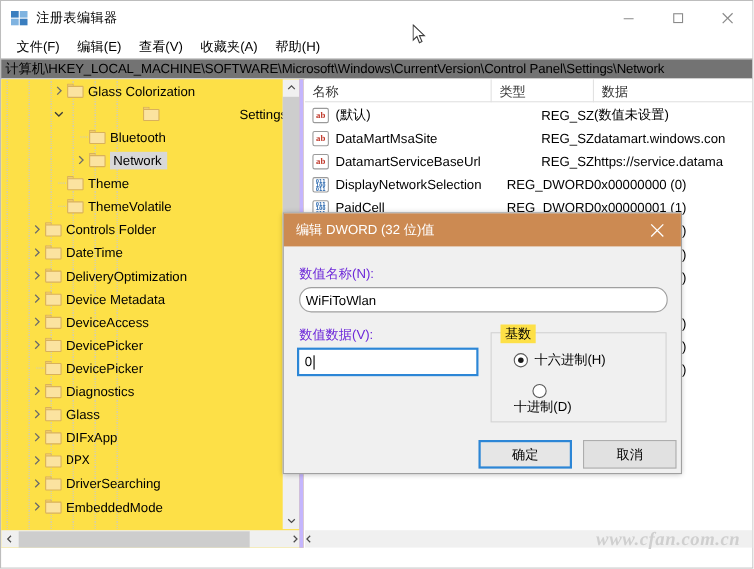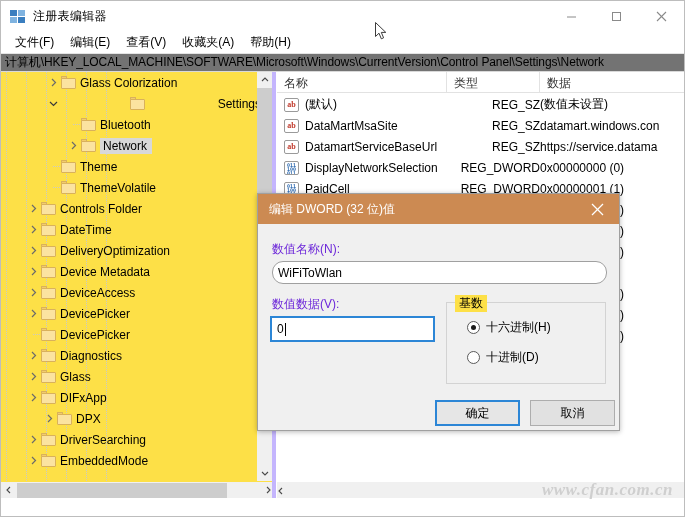--- a/index.html
+++ b/index.html
@@ -511,21 +511,21 @@
               <svg width="9" height="9" viewBox="0 0 9 9">
                 <polyline points="3,1 6.5,4.5 3,8" fill="none" stroke="#6b6b6b" stroke-width="1.2"></polyline>
               </svg>
             </span>
             <span class="folder">
               <span class="tab"></span>
               <span class="body"></span>
             </span>
             <span class="lbl">DIFxApp</span>
           </div>
-          <div class="tnode" style="padding-left: 40px;">
+          <div class="tnode" style="padding-left: 24px; font-family: Liberation Mono, monospace;">
             <span class="chev">
               <svg width="9" height="9" viewBox="0 0 9 9">
                 <polyline points="3,1 6.5,4.5 3,8" fill="none" stroke="#6b6b6b" stroke-width="1.2"></polyline>
               </svg>
             </span>
             <span class="folder">
               <span class="tab"></span>
               <span class="body"></span>
             </span>
             <span class="lbl">DPX</span>
@@ -789,21 +789,21 @@
         <span>0</span>
           <i class="caret"></i>
       </div>
 
       <div class="groupbox" style="left:188px;top:78px;width:160px;height:82px;">
         <span class="gtitle">基数</span>
         <div class="radio-row" style="position:absolute;left:20px;top:16px;">
           <span class="radio on"></span>
           <span class="rl">十六进制(H)</span>
         </div>
-        <div class="radio-row" style="position:absolute;left:20px;top:46px;">
+        <div class="radio-row" style="position:absolute;left:20px;top:46px;flex-direction:column;">
           <span class="radio"></span>
           <span class="rl">十进制(D)</span>
         </div>
       </div>
 
       <div class="dbtn primary" style="left:177px;top:176px;text-align:center;">确定</div>
       <div class="dbtn" style="left:272px;top:176px;">取消</div>
     </div>
   </div>
 

